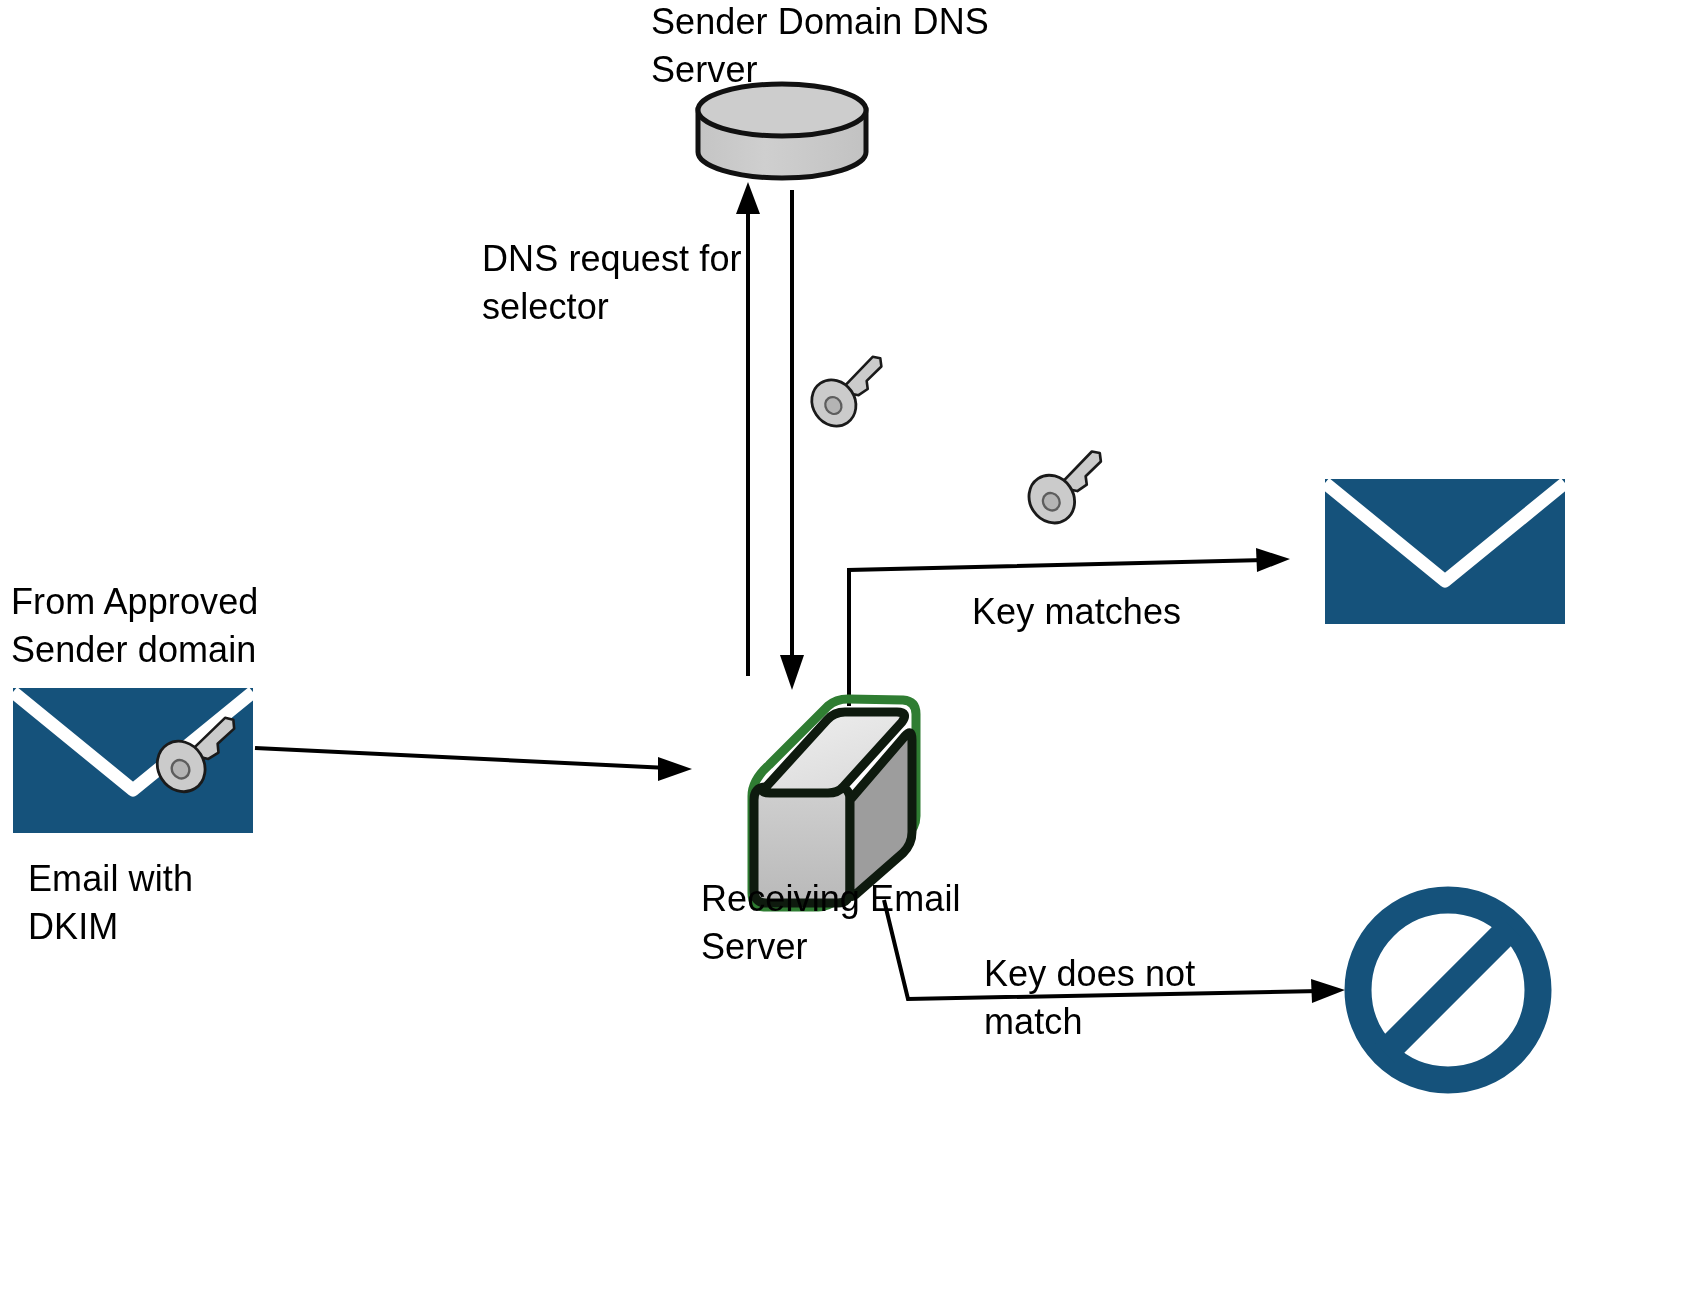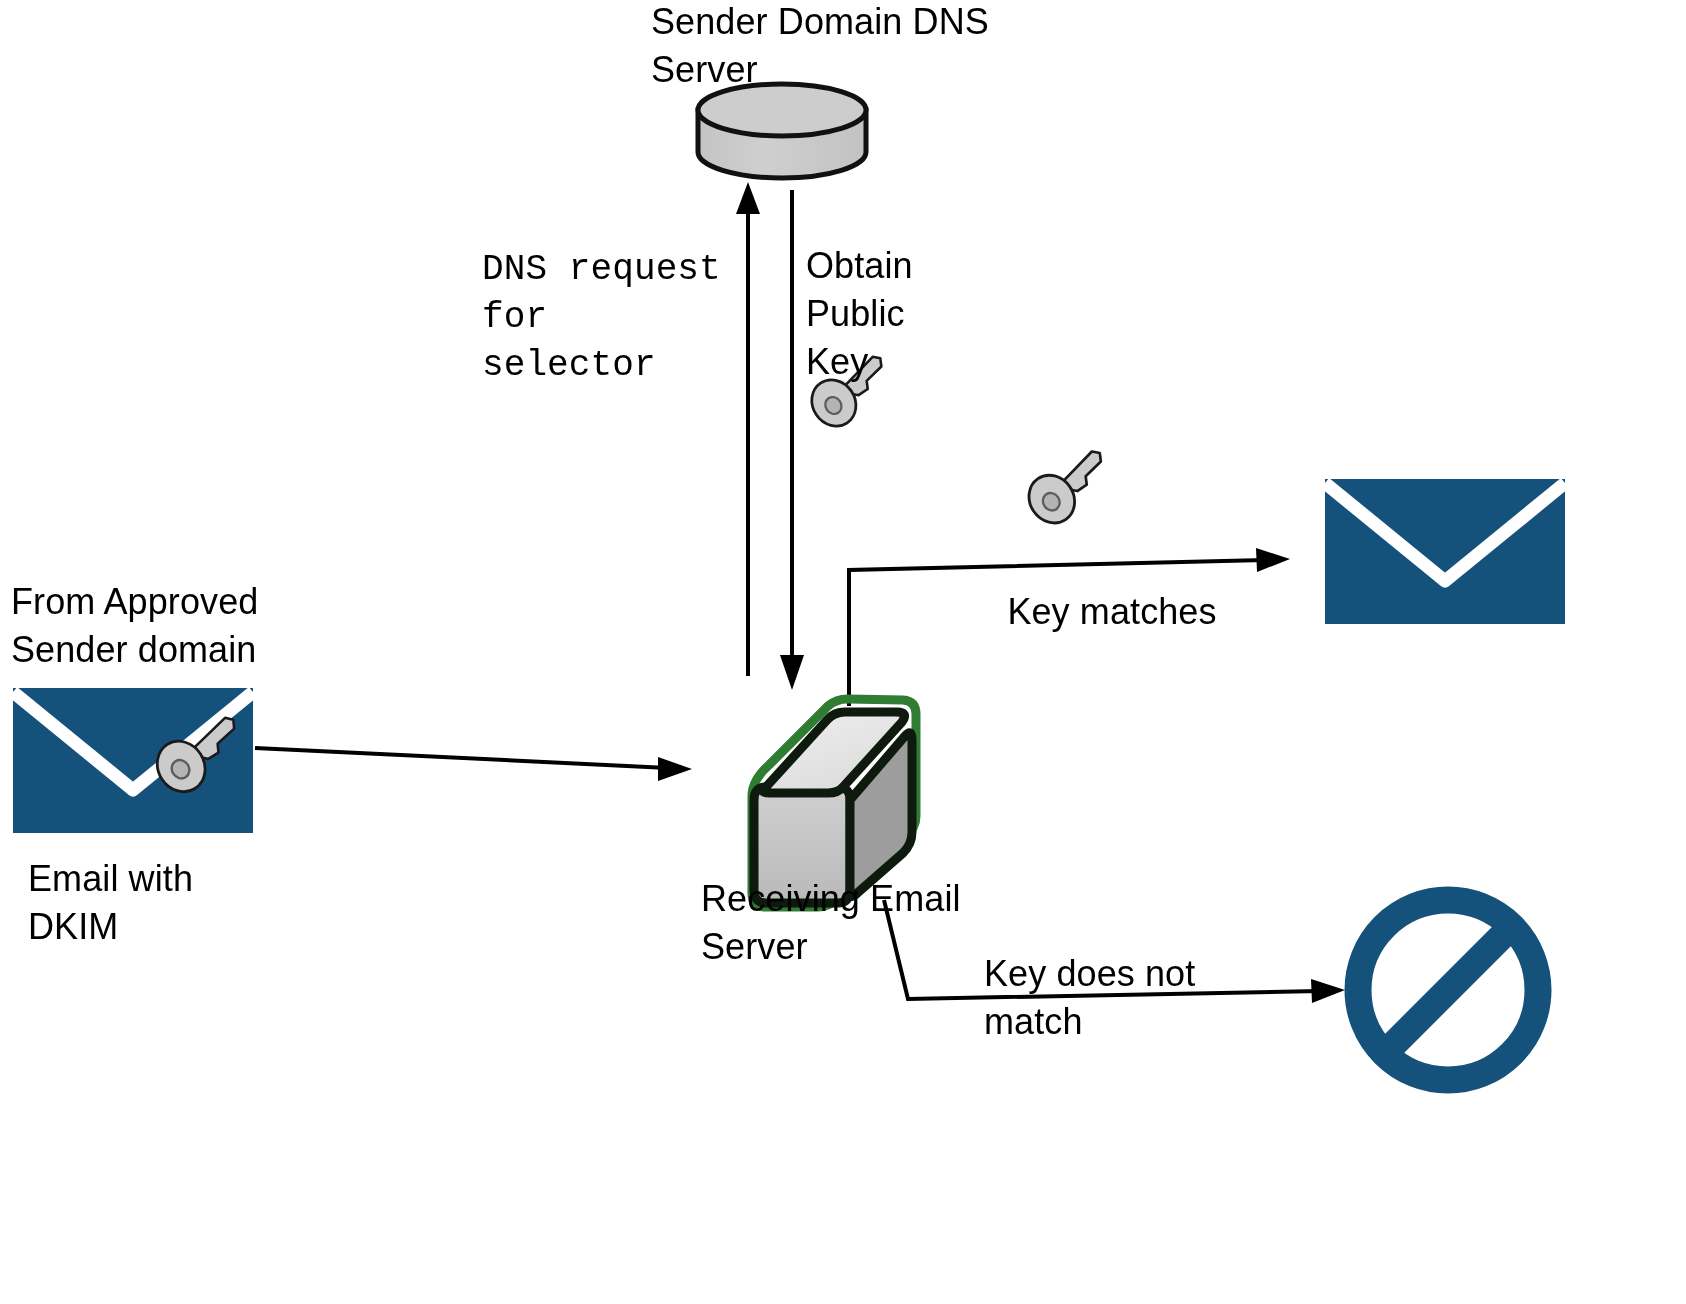--- a/index.html
+++ b/index.html
@@ -144,35 +144,32 @@
     <g transform="translate(1022,494) rotate(-34) scale(0.95)">
       <path d="M30,16 L86,4 L92,10 L88,18 L66,22 L62,30 L50,30 L44,24 L34,26 Z" fill="#cbcbcb" stroke="#1a1a1a" stroke-width="2.8" stroke-linejoin="round"></path>
       <ellipse cx="23" cy="22" rx="23" ry="26" fill="#cbcbcb" stroke="#1a1a1a" stroke-width="3"></ellipse>
       <ellipse cx="21" cy="24" rx="8.5" ry="9.5" fill="#b4b4b4" stroke="#5d5d5d" stroke-width="2.4"></ellipse>
     </g>
   </svg>
 
   <div class="lbl" style="left:651px; top:-2px; width:360px;">Sender Domain DNS
 Server</div>
 
-  <div class="lbl" style="left:482px; top:246px; width:270px;font-family:Liberation Mono, monospace;">DNS request for
+  <div class="lbl" style="left:482px; top:235px; width:270px;">DNS request for
 selector</div>
 
-  <div class="lbl" style="left:806px; top:242px; width:140px;">Obtain
-Public
-Key</div>
 
   <div class="lbl" style="left:28px; top:855px; width:300px;">Email with
 DKIM</div>
 
   <div class="lbl" style="left:11px; top:578px; width:330px;">From Approved
 Sender domain</div>
 
   <div class="lbl" style="left:690px; top:875px; width:330px;margin-left:11px;">Receiving Email
 Server</div>
 
-  <div class="lbl" style="left:972px; top:588px; width:280px;text-align:center;">Key matches</div>
+  <div class="lbl" style="left:972px; top:588px; width:280px;">Key matches</div>
 
   <div class="lbl" style="left:984px; top:950px; width:300px;">Key does not
 match</div>
 
 
 </div>
 
 </body></html>

